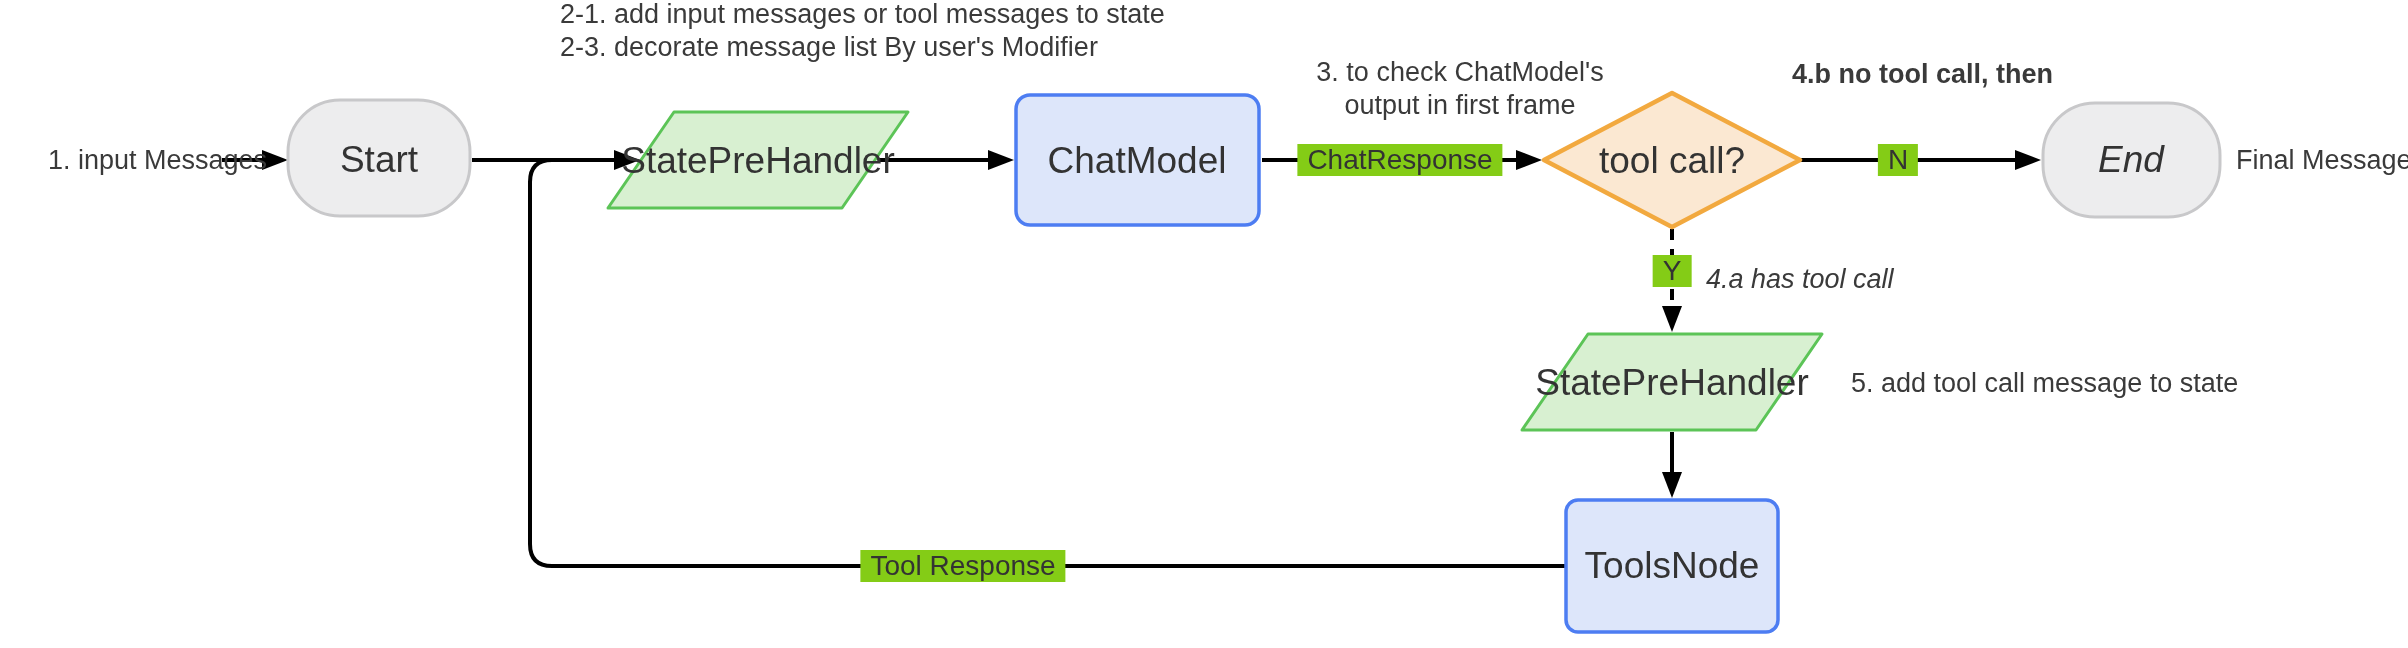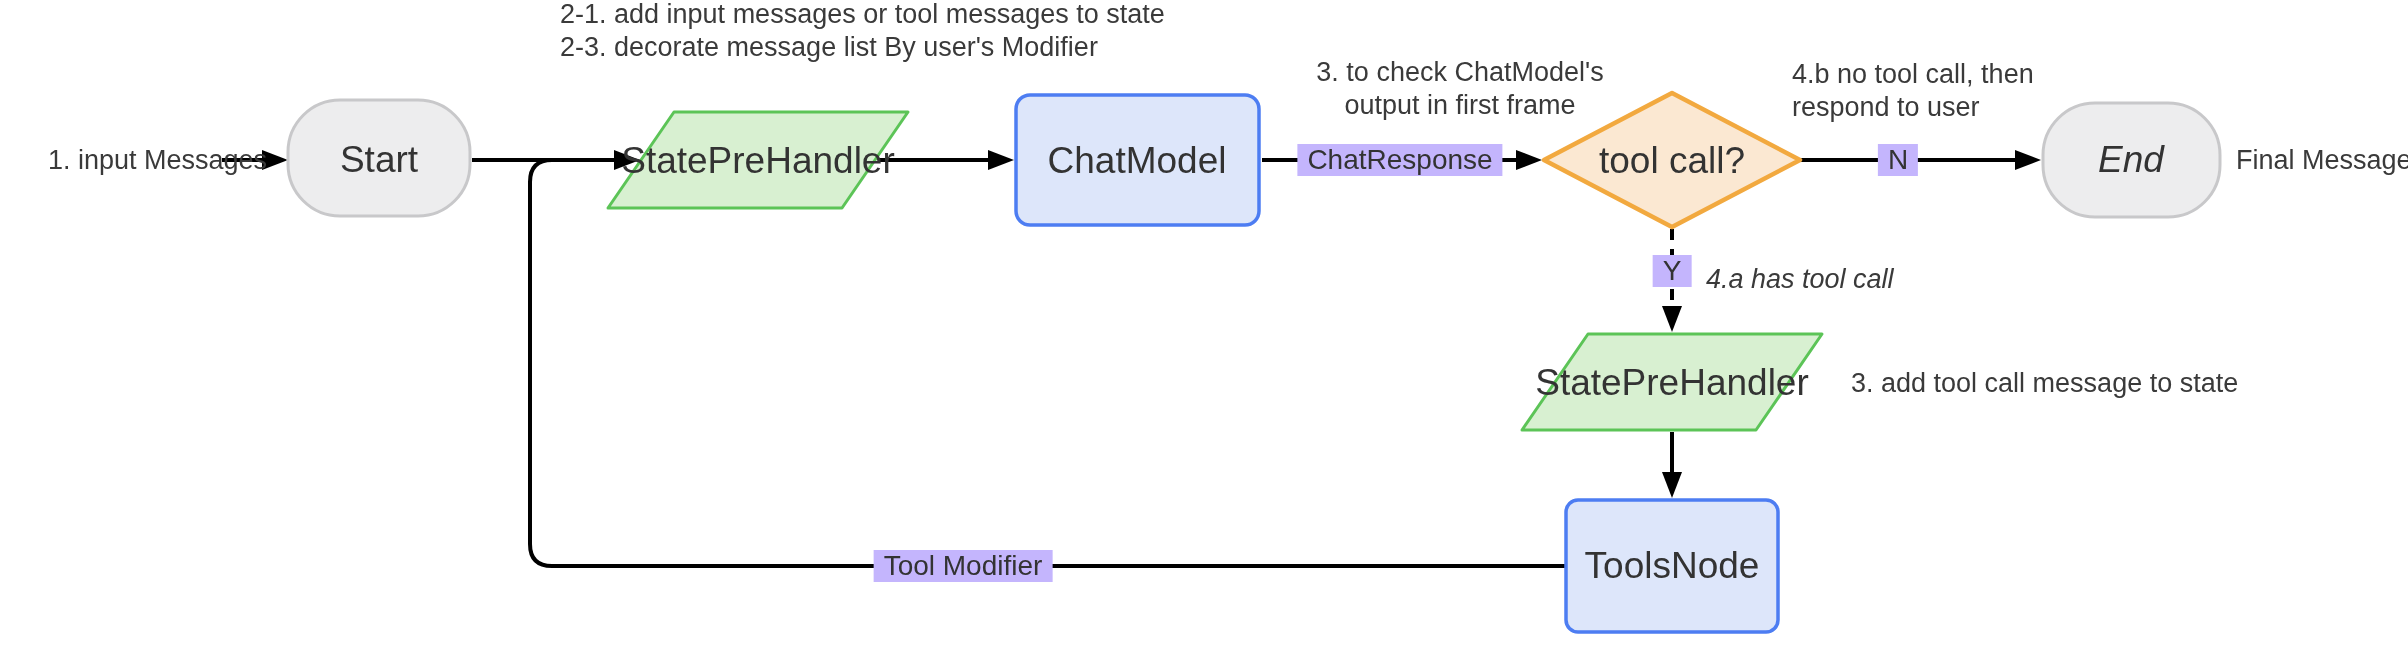--- a/index.html
+++ b/index.html
@@ -13,21 +13,21 @@
   }
   .lines{position:absolute;left:0;top:0;width:2408px;height:648px;}
   .edge{stroke:var(--edge,#000);stroke-width:4;fill:none;}
   .edge.dashed{stroke-dasharray:11 9;}
   .shape-start,.shape-end{fill:var(--node-gray-fill,#EDEDEE);stroke:var(--node-gray-border,#C8C8CA);stroke-width:3;}
   .shape-para{fill:var(--node-green-fill,#D8F0D1);stroke:var(--node-green-border,#5CC457);stroke-width:3;stroke-linejoin:round;}
   .shape-rect{fill:var(--node-blue-fill,#DDE6FA);stroke:var(--node-blue-border,#4D7DF2);stroke-width:3.5;}
   .shape-diamond{fill:var(--node-orange-fill,#FBE8D2);stroke:var(--node-orange-border,#F2A93F);stroke-width:4.5;stroke-linejoin:round;}
   .lbl{position:absolute;white-space:nowrap;}
   .node-label{font-size:37px;color:#333;transform:translate(-50%,-50%);}
-  .edge-label{font-size:28px;color:#333;background:#c4b5fd;padding:0 10px;transform:translate(-50%,-50%);}
+  .edge-label{font-size:28px;color:#333;background:#84cc16;padding:0 10px;transform:translate(-50%,-50%);}
   .annot{font-size:27px;color:#3a3a3a;}
   .annot.vcenter{transform:translateY(-50%);}
   .annot.center{transform:translate(-50%,-50%);text-align:center;}
   .multiline{line-height:33px;}
 </style>
 </head>
 <body>
 
 <div class="canvas">
 
@@ -60,39 +60,38 @@
   <div class="lbl node-label" style="left:758px;top:161px;">StatePreHandler</div>
   <div class="lbl node-label" style="left:1137px;top:161px;">ChatModel</div>
   <div class="lbl node-label" style="left:1672px;top:161px;">tool call?</div>
   <div class="lbl node-label" style="left:2131px;top:160px;font-style:italic;">End</div>
   <div class="lbl node-label" style="left:1672px;top:383px;">StatePreHandler</div>
   <div class="lbl node-label" style="left:1672px;top:566px;">ToolsNode</div>
 
   <div class="lbl edge-label" style="left:1400px;top:160px;">ChatResponse</div>
   <div class="lbl edge-label" style="left:1898px;top:160px;">N</div>
   <div class="lbl edge-label" style="left:1672px;top:271px;">Y</div>
-  <div class="lbl edge-label" style="left:963px;top:566px;">Tool Modifier</div>
+  <div class="lbl edge-label" style="left:963px;top:566px;">Tool Response</div>
 
   <div class="lbl annot vcenter" style="left:8px;top:160px;margin-left:40px;">1. input Messages</div>
 
   <div class="lbl annot multiline" style="left:560px;top:-2px;">
     <div>2-1. add input messages or tool messages to state</div>
     <div>2-3. decorate message list By user's Modifier</div>
   </div>
 
   <div class="lbl annot multiline center" style="left:1460px;top:89px;">
     <div>3. to check ChatModel's</div>
     <div>output in first frame</div>
   </div>
 
-  <div class="lbl annot multiline" style="left:1792px;top:58px;">
+  <div class="lbl annot multiline" style="left:1792px;top:58px;font-weight:bold;">
     <div>4.b no tool call, then</div>
-    <div>respond to user</div>
   </div>
 
   <div class="lbl annot vcenter" style="left:1706px;top:279px;font-style:italic;">4.a has tool call</div>
 
-  <div class="lbl annot vcenter" style="left:1851px;top:383px;">3. add tool call message to state</div>
+  <div class="lbl annot vcenter" style="left:1851px;top:383px;">5. add tool call message to state</div>
 
 
   <div class="lbl annot vcenter" style="left:2236px;top:160px;">Final Message</div>
 
 </div>
 
 </body></html>

